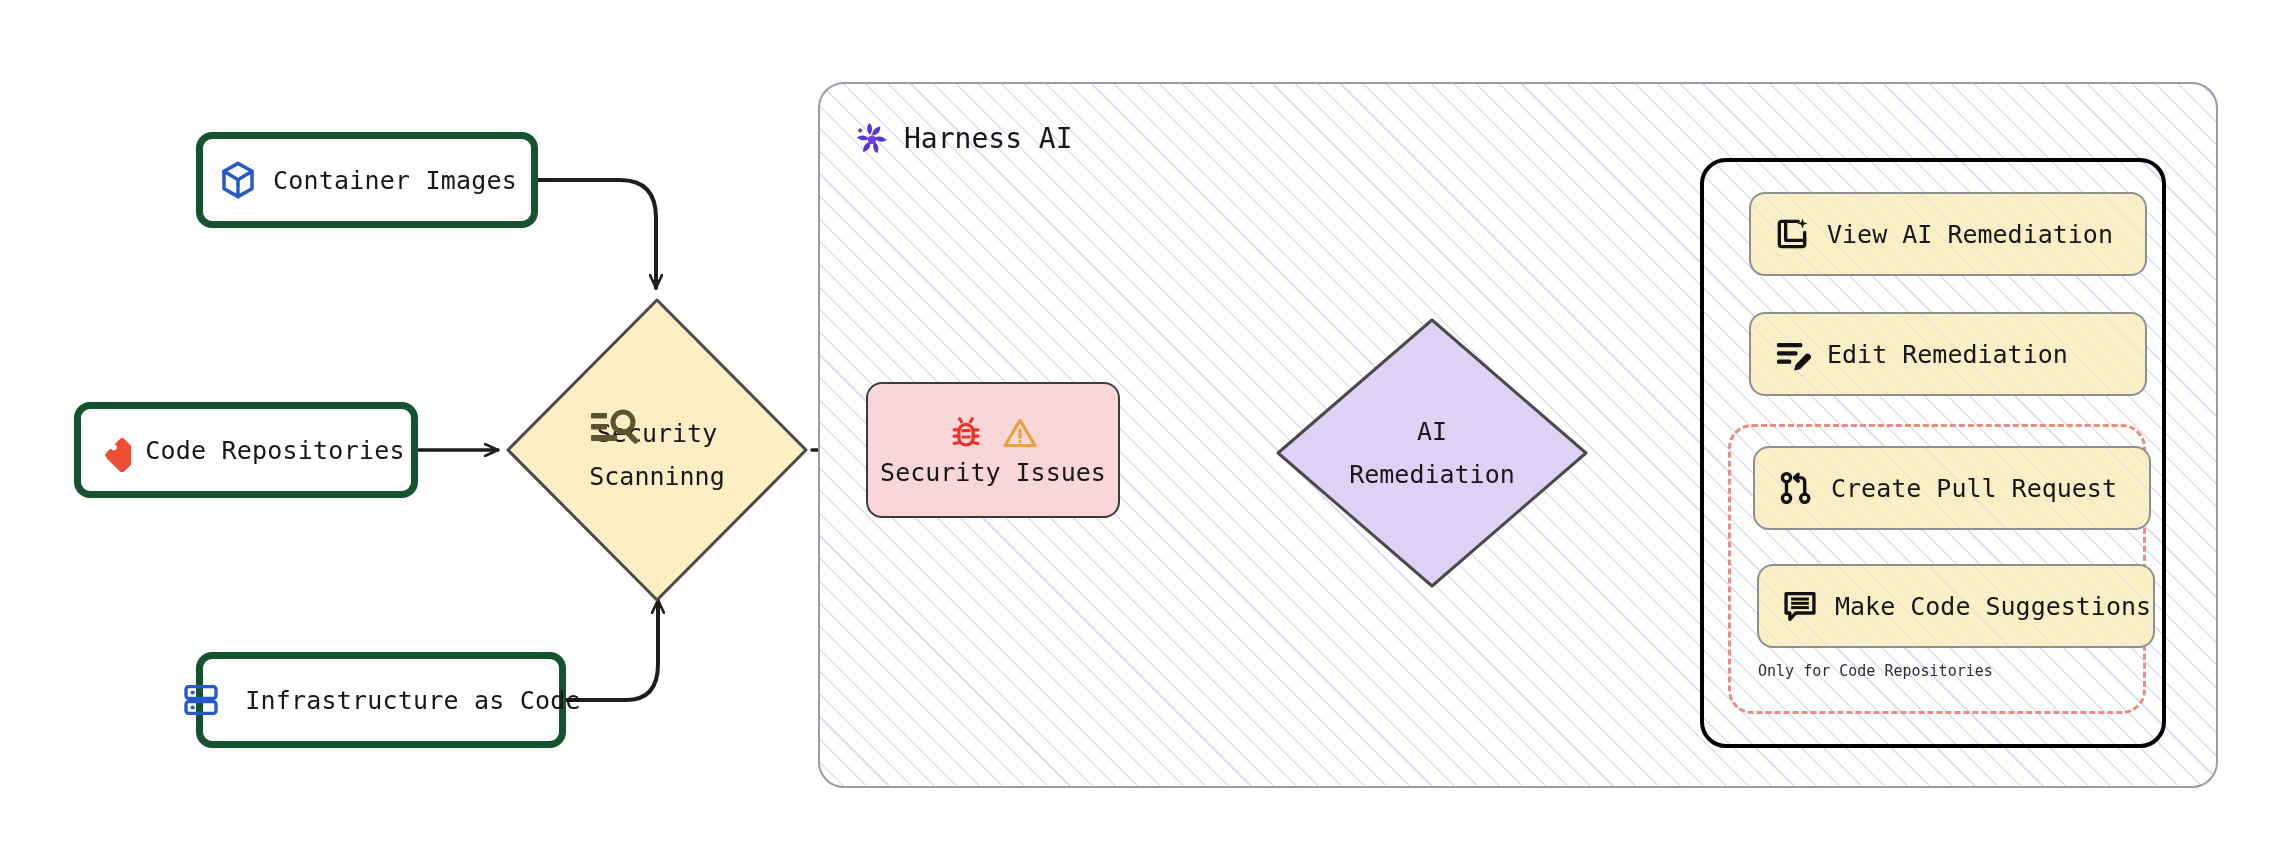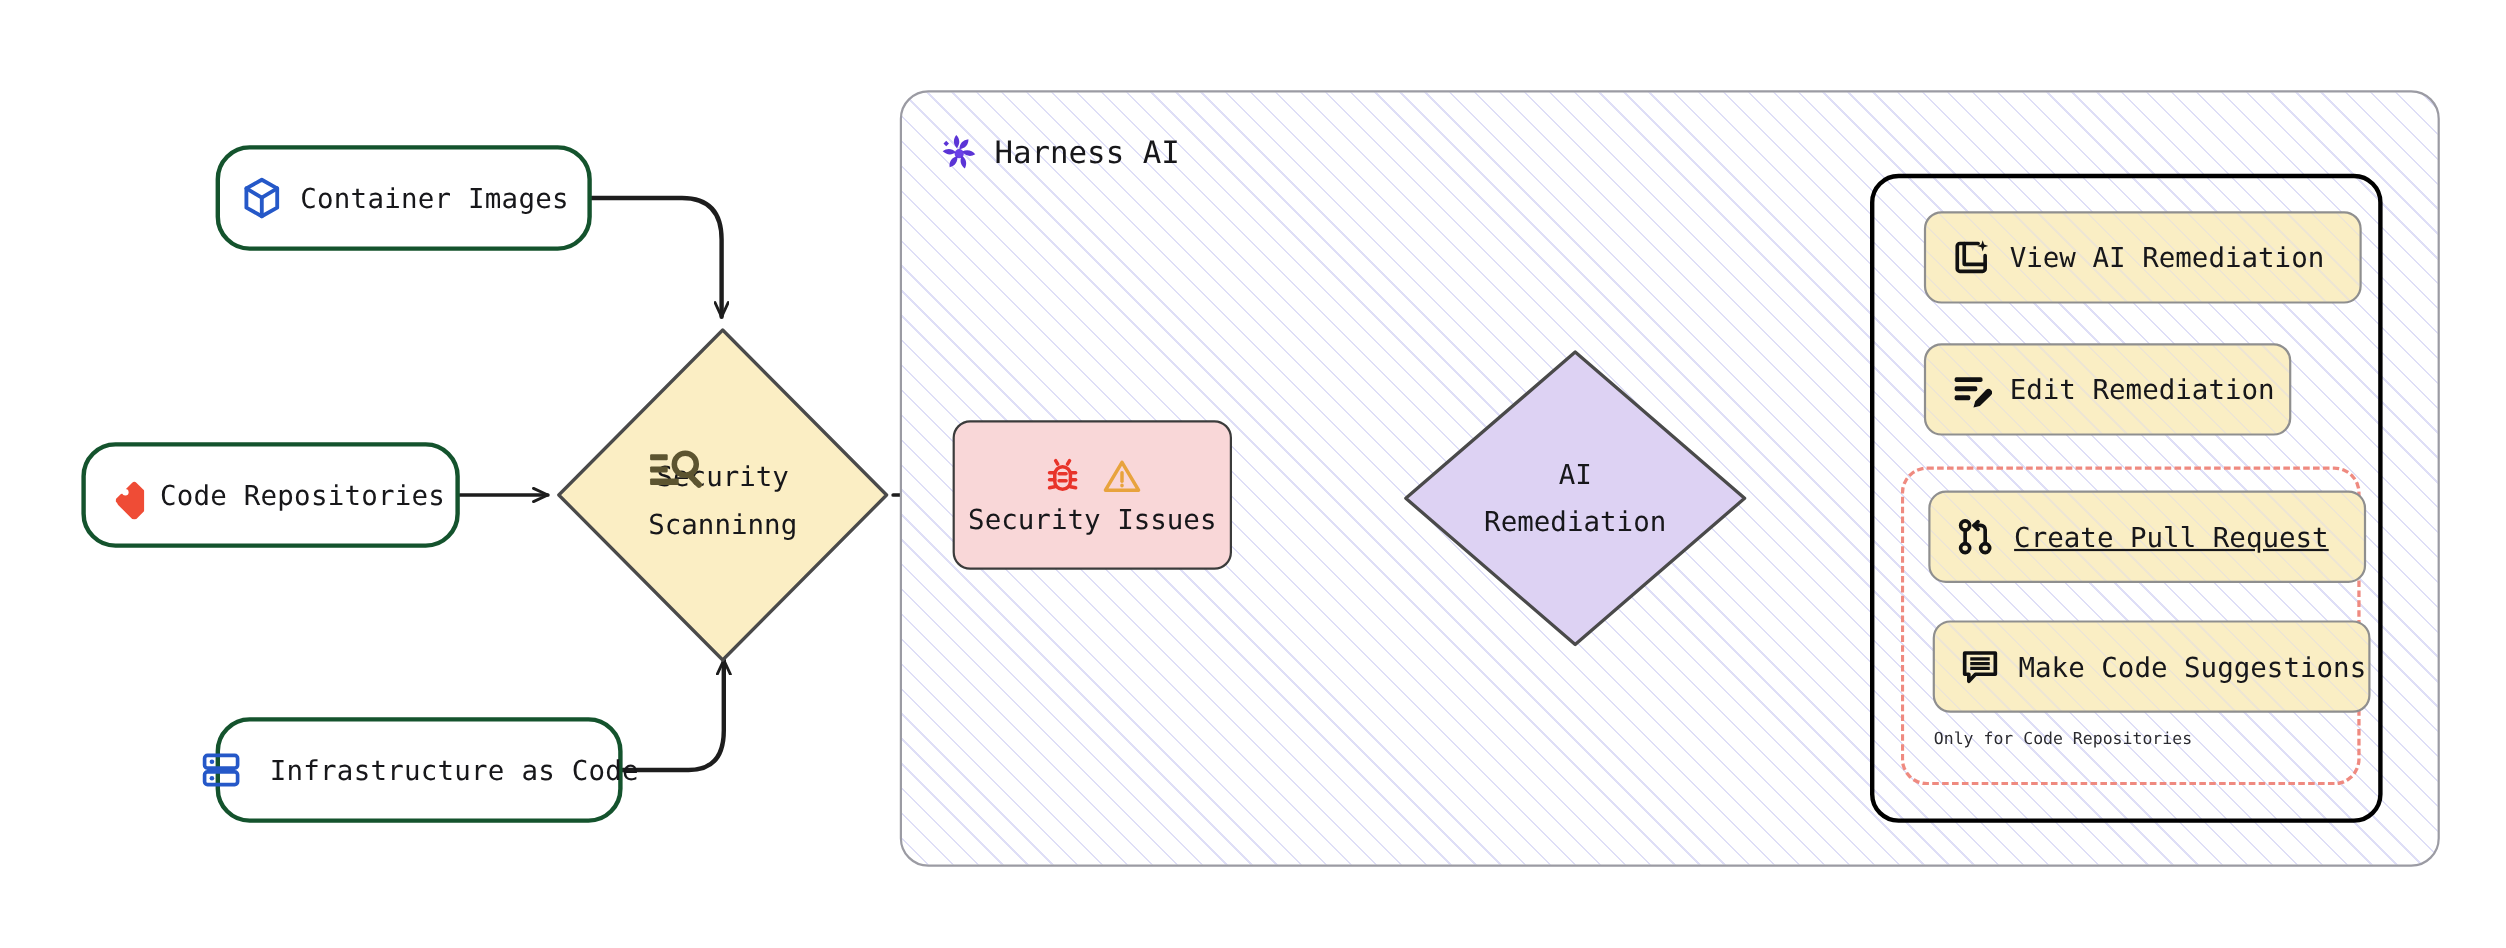--- a/index.html
+++ b/index.html
@@ -7,21 +7,21 @@
        font-family:"DejaVu Sans Mono","Liberation Mono",monospace;}
 
   #canvas{position:relative;width:2278px;height:862px;background:#ffffff;}
 
   svg.edges{position:absolute;left:0;top:0;width:2278px;height:862px;overflow:visible;pointer-events:none;}
 
   
   .node{position:absolute;box-sizing:border-box;display:flex;align-items:center;
         justify-content:center;gap:14px;}
 
-  .src-node{border:4px solid #14532d;border-radius:31px;background:#ffffff;
+  .src-node{border:7px solid #14532d;border-radius:16px;background:#ffffff;
             padding:0 22px;font-size:25px;color:#17171a;letter-spacing:.2px;white-space:nowrap;}
 
   .icon{display:inline-flex;align-items:center;justify-content:center;flex:none;}
 
   
   .harness{position:absolute;box-sizing:border-box;border:2px solid #9b9ba3;border-radius:26px;
      background:
        repeating-linear-gradient(45deg,
          rgba(196,196,240,0.55) 0 1.5px,
          rgba(255,255,255,0) 1.5px 16px),
@@ -207,33 +207,33 @@
       <svg width="38" height="38" viewBox="0 0 24 24" fill="none" stroke="#111111" stroke-width="2.1" stroke-linecap="round" stroke-linejoin="round">
         <path d="M16 4 H5.5 A1.5 1.5 0 0 0 4 5.5 V18.5 A1.5 1.5 0 0 0 5.5 20 H18.5
                  A1.5 1.5 0 0 0 20 18.5 V11"></path>
         <path d="M8 4 V16 H20"></path>
         <path d="M18.6 2.2 L19.4 4.6 L21.8 5.4 L19.4 6.2 L18.6 8.6 L17.8 6.2 L15.4 5.4 L17.8 4.6 Z" fill="#111111" stroke="none"></path>
       </svg>
     </span>
     <span>View AI Remediation</span>
   </div>
 
-  <div class="action-card" style="left:1738px;top:312px;width:334px;height:84px;">
+  <div class="action-card" style="left:1738px;top:312px;width:398px;height:84px;">
     <span class="icon">
       <svg width="38" height="38" viewBox="0 0 24 24" fill="#111111">
         <rect x="2.5" y="5" width="16" height="2.8" rx="1"></rect>
         <rect x="2.5" y="10.2" width="13" height="2.8" rx="1"></rect>
         <rect x="2.5" y="15.4" width="9" height="2.8" rx="1"></rect>
         <path d="M20.6 12.2 a2.1 2.1 0 0 1 2.9 3 L17 21.6 L13.3 22.4 L14.3 18.8 Z"></path>
       </svg>
     </span>
     <span>Edit Remediation</span>
   </div>
 
-  <div class="action-card" style="left:1742px;top:446px;width:398px;height:84px;text-decoration:underline;">
+  <div class="action-card" style="left:1742px;top:446px;width:398px;height:84px;">
     <span class="icon">
       <svg width="38" height="38" viewBox="0 0 24 24" fill="none" stroke="#111111" stroke-width="2.1" stroke-linecap="round" stroke-linejoin="round">
         <circle cx="6" cy="5.5" r="2.6"></circle>
         <circle cx="6" cy="18.5" r="2.6"></circle>
         <circle cx="17.5" cy="18.5" r="2.6"></circle>
         <path d="M6 8.1 V15.9"></path>
         <path d="M17.5 15.9 V8 A2.6 2.6 0 0 0 14.9 5.4 H11.2"></path>
         <path d="M13.4 3.3 L11 5.5 L13.4 7.7"></path>
       </svg>
     </span>

